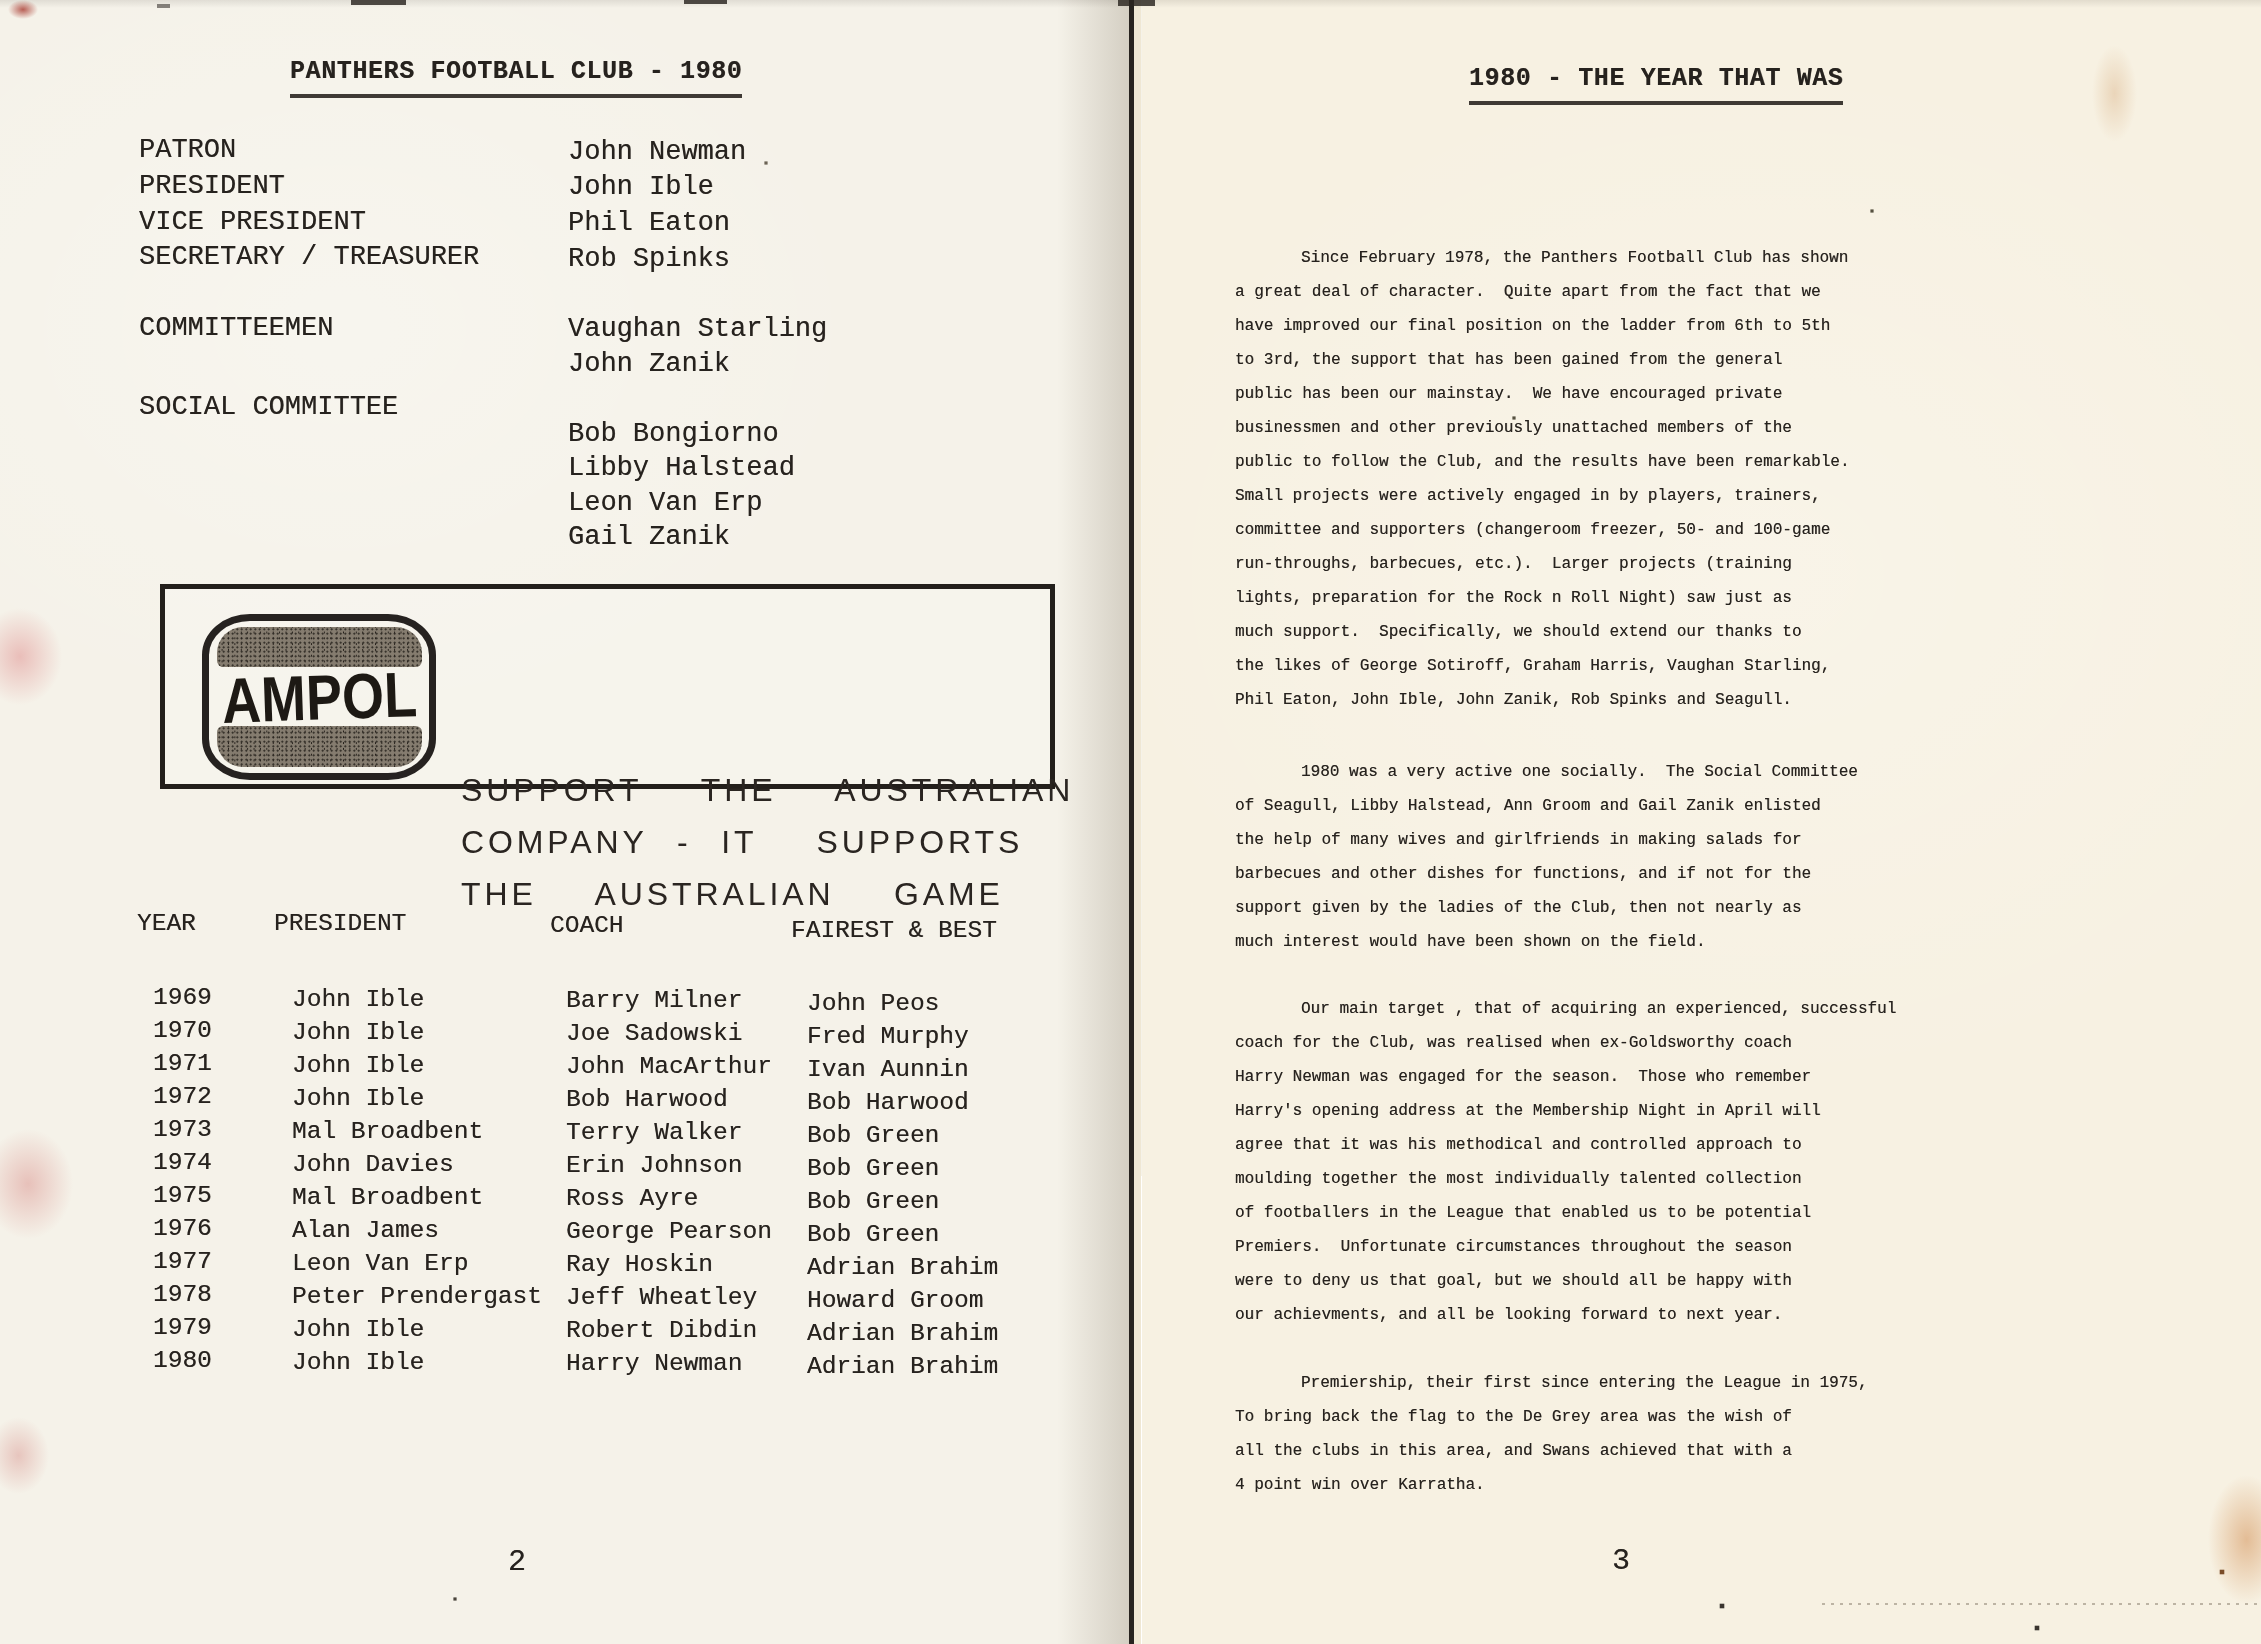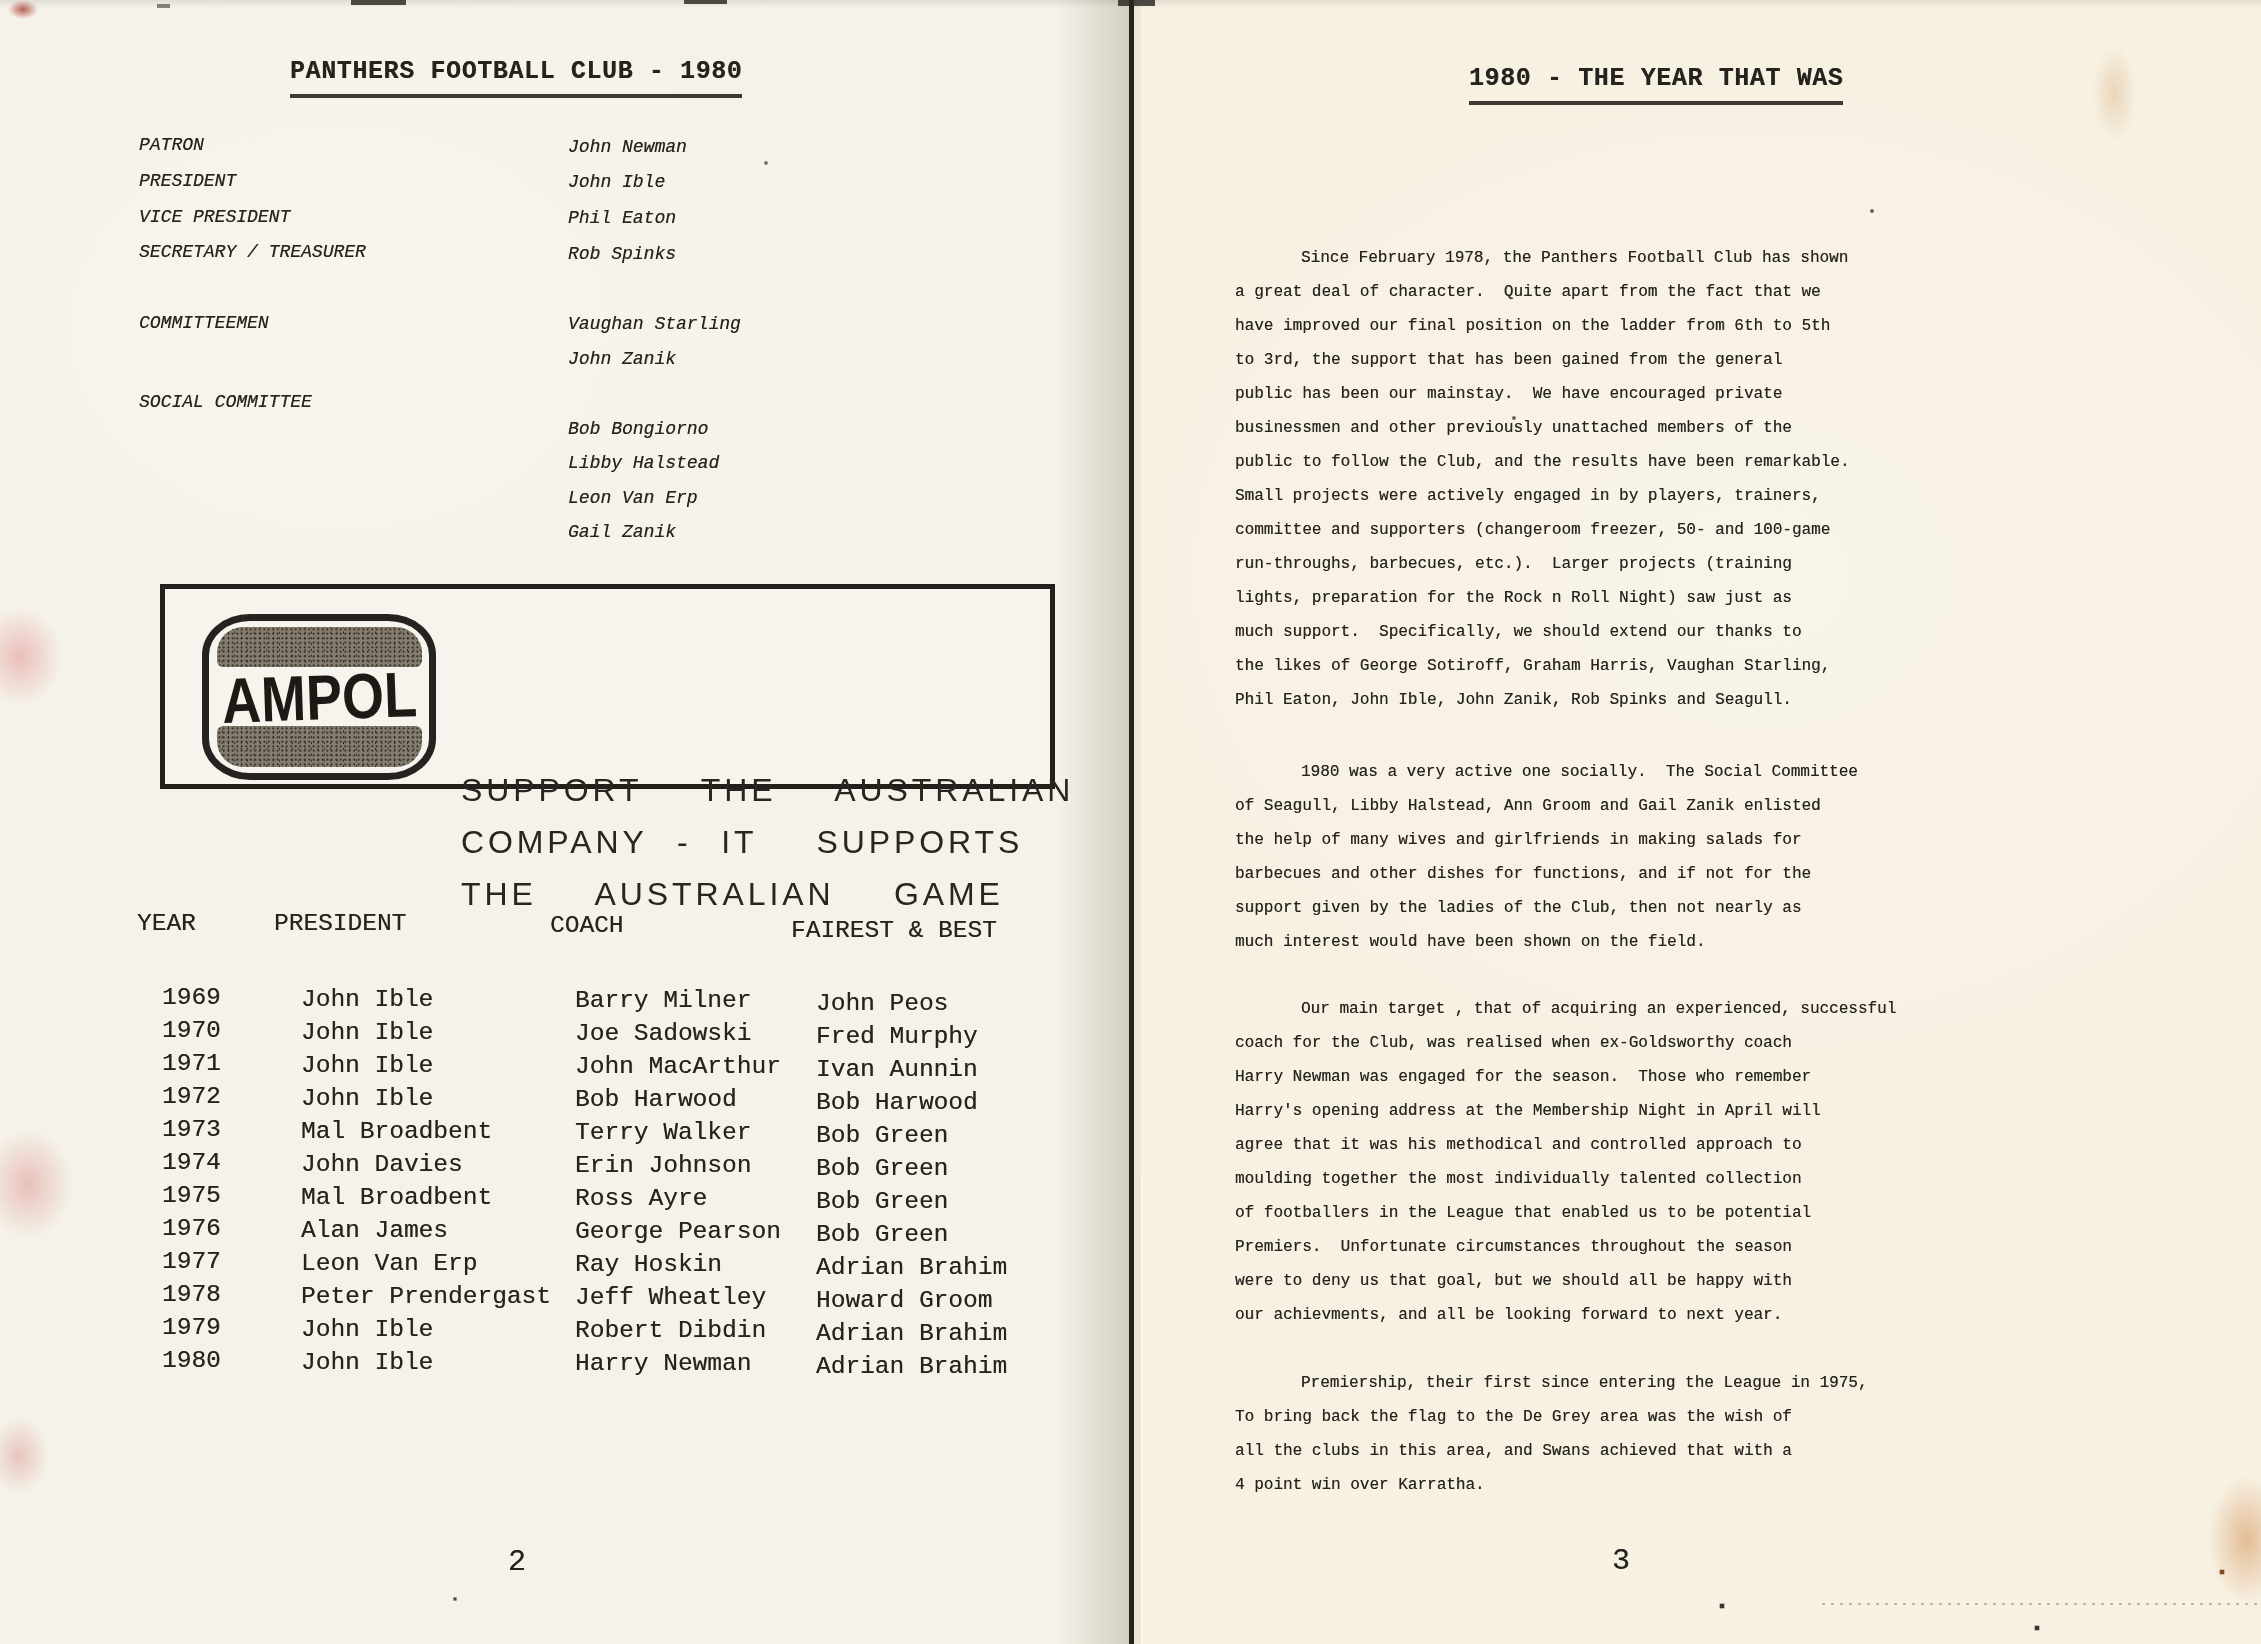--- a/index.html
+++ b/index.html
@@ -32,21 +32,21 @@
       background:linear-gradient(to bottom, rgba(40,32,24,.10), rgba(40,32,24,0));}
 
   
   .doc-title{
     position:absolute;font-size:25px;font-weight:bold;letter-spacing:0.6px;white-space:pre;
   }
   .doc-title .u{display:inline-block;border-bottom:4.5px solid rgba(38,32,27,.88);padding-bottom:7.7px;}
   #left-title{left:290px;top:57px;}
   #right-title{left:1469px;top:64px;}
 
-  .off-label,.off-name{position:absolute;font-size:18px;white-space:pre;font-style:italic;}
+  .off-label,.off-name{position:absolute;font-size:27px;white-space:pre;}
 
   
   #ad-box{
     position:absolute;left:160px;top:584px;width:885px;height:195px;
     border:5.2px solid #231f1b;background:rgba(255,255,255,.15);
   }
   #ampol-logo{
     position:absolute;left:37px;top:24.5px;width:205px;height:140px;
     border:7px solid #262220;border-radius:48px/41px;
     padding:6.4px 7.7px;background:transparent;
@@ -69,21 +69,21 @@
     letter-spacing:0px;color:#1d1914;transform:rotate(-2deg) scaleY(1.18);
   }
   #ad-text{
     position:absolute;left:296px;top:19.3px;
     font-family:"Liberation Sans",sans-serif;font-weight:500;font-size:32px;
     letter-spacing:3.9px;word-spacing:17px;line-height:52px;color:#2a2521;white-space:pre;
   }
 
   
   .th{position:absolute;top:910px;font-size:24.5px;white-space:pre;}
-  #hist-rows{position:absolute;left:11px;top:984px;width:1121px;padding-left:16px;}
+  #hist-rows{position:absolute;left:2px;top:984px;width:1121px;padding-left:16px;}
   #hist-rows .trow{position:relative;height:33px;}
   #hist-rows .cell{position:absolute;font-size:24.5px;white-space:pre;}
   #hist-rows .c1{left:135px;}
   #hist-rows .c2{left:274px;top:1.9px;}
   #hist-rows .c3{left:548px;top:3.2px;}
   #hist-rows .c4{left:789px;top:5.8px;}
 
   .page-num{position:absolute;font-size:30px;}
   #page-num-left{left:508px;top:1545px;}
   #page-num-right{left:1612px;top:1544px;}

